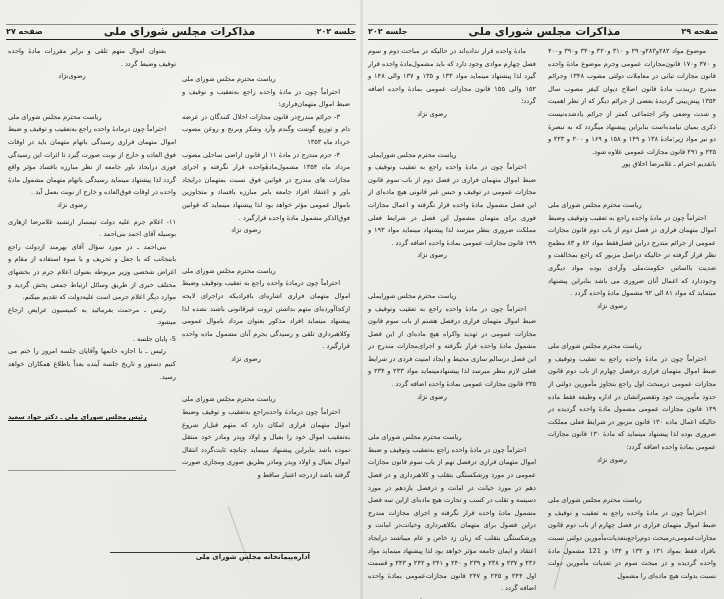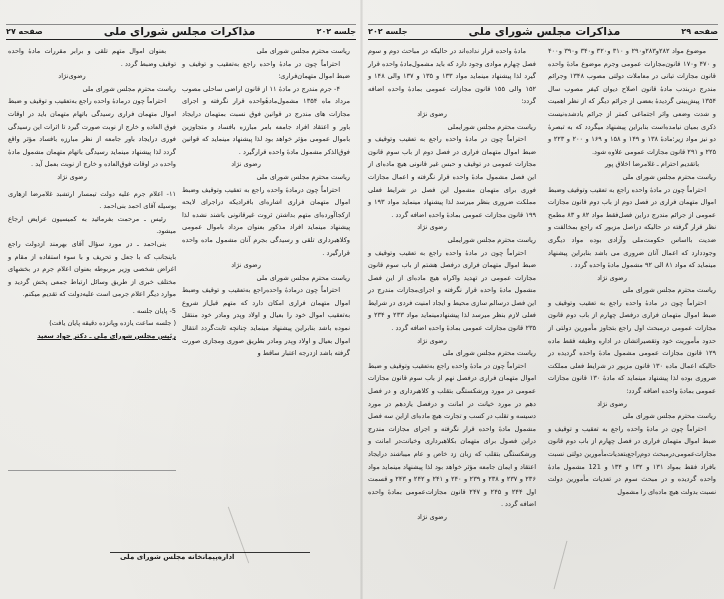--- a/index.html
+++ b/index.html
@@ -42,32 +42,32 @@
     position: absolute; top: 45px; width: 168px;
     direction: rtl; text-align: justify;
     font-size: 6.6px; line-height: 12.6px;
     font-family: "DejaVu Sans", sans-serif;
   }
   .page.left .col.c-right { left: 182px; }
   .page.left .col.c-left { left: 8px; }
   .page.right .col.c-right { left: 186px; }
   .page.right .col.c-left { left: 6px; }
   .col p { margin: 0; text-indent: 10px; }
-  .col .center { text-align: right; text-indent: 0; }
+  .col .center { text-align: left; text-indent: 0; margin-top: 28px; }
   .col .sig { text-align: center; text-indent: 0; padding-right: 40px; }
-  .col .sig-left { text-align: center; text-indent: 0; padding-left: 40px; }
+  .col .sig-left { text-align: right; text-indent: 0; padding-left: 40px; }
   .col .bold { font-weight: bold; text-indent: 0; text-decoration: underline; }
   .col .agenda { font-weight: normal; text-indent: 0; margin-top: 4px; }
   .footer-line {
     position: absolute; left: 110px; top: 552px; width: 200px;
     border-top: 1px solid #333;
   }
   .footer-text {
     position: absolute; left: 120px; top: 553px; width: 190px;
-    direction: rtl; text-align: left;
+    direction: rtl; text-align: right;
     font-size: 7px; font-weight: bold;
   }
   .end-rule {
     position: absolute; top: 470px; left: 8px; width: 168px; border-top: 1px solid #999;
   }
   .scan-mark {
     position: absolute; width: 1px; background: rgba(0,0,0,0.18);
   }
 </style>
 </head>
@@ -79,39 +79,40 @@
     <div class="page-header">
       <span>جلسه ۲۰۲</span>
       <span class="hdr-title">مذاکرات مجلس شورای ملی</span>
       <span>صفحه ۲۷</span>
     </div>
     <div class="header-rule"></div>
 
     <div class="col c-right">
         <p class="center">ریاست محترم مجلس شورای ملی</p>
         <p>احتراماً چون در مادهٔ واحده راجع به‌تعقیب و توقیف و ضبط اموال متهمان‌فراری:</p>
+        <p>۳- جرائم مندرج‌در قانون مجازات اخلال کنندگان در عرضه دام و توزیع گوشت وگندم وآرد وشکر وبرنج و روغن مصوب خرداد ماه ۱۳۵۳</p>
         <p>۴- جرم مندرج در مادهٔ ۱۱ از قانون اراضی ساحلی مصوب مرداد ماه ۱۳۵۴ مشمول‌مادهٔواحده قرار نگرفته و اجرای مجازات های مندرج در قوانین فوق نسبت بمتهمان درایجاد باور و اعتقاد افراد جامعه بامر مبارزه بافساد و متجاوزین باموال عمومی مؤثر خواهد بود لذا پیشنهاد مینماید که قوانین فوق‌الذکر مشمول مادهٔ واحده قرارگیرد .</p>
         <p class="sig">رضوی نژاد</p>
         <p class="center">ریاست محترم مجلس شورای ملی</p>
         <p>احتراماً چون درمادهٔ واحده راجع به تعقیب وتوقیف وضبط اموال متهمان فراری اشاره‌ای بافرادیکه دراجرای لایحه ازکجاآورده‌ای متهم بداشتن ثروت غیرقانونی باشند نشده لذا پیشنهاد مینماید افراد مذکور بعنوان مرداد باموال عمومی وکلاهبرداری تلقی و رسیدگی بجرم آنان مشمول ماده واحده قرارگیرد .</p>
         <p class="sig">رضوی نژاد</p>
         <p class="center">ریاست محترم مجلس شورای ملی</p>
         <p>احتراماً چون درمادهٔ واحده‌راجع به‌تعقیب و توقیف وضبط اموال متهمان فراری امکان دارد که متهم قبل‌از شروع به‌تعقیب اموال خود را بعیال و اولاد وپدر ومادر خود منتقل نموده باشد بنابراین پیشنهاد مینماید چنانچه ثابت‌گردد انتقال اموال بعیال و اولاد وپدر ومادر بطریق صوری ومجازی صورت گرفته باشد ازدرجه اعتبار ساقط و</p>
       </div>
     <div class="col c-left">
         <p>بعنوان اموال متهم تلقی و برابر مقررات مادهٔ واحده توقیف وضبط گردد .</p>
         <p class="sig">رضوی‌نژاد</p>
         <p class="center">ریاست محترم مجلس شورای ملی</p>
         <p>احتراماً چون درمادهٔ واحده راجع به‌تعقیب و توقیف و ضبط اموال متهمان فراری رسیدگی باتهام متهمان باید در اوقات فوق العاده و خارج از نوبت صورت گیرد تا اثرات این رسیدگی فوری درایجاد باور جامعه از نظر مبارزه بافساد مؤثر واقع گردد لذا پیشنهاد مینماید رسیدگی باتهام متهمان مشمول مادهٔ واحده در اوقات فوق‌العاده و خارج از نوبت بعمل آید .</p>
         <p class="sig">رضوی نژاد</p>
         <p class="agenda">۱۱- اعلام جرم علیه دولت تیمسار ارتشبد غلامرضا ازهاری بوسیله آقای احمد بنی‌احمد .</p>
+        <p>بنی‌احمد ـ در مورد سؤال آقای بهرمند ازدولت راجع باینجانب که با جعل و تحریف و با سوء استفاده از مقام و اغراض شخصی وزیر مربوطه بعنوان اعلام جرم در بخشهای مختلف خبری از طریق وسائل ارتباط جمعی پخش گردید و موارد دیگر اعلام جرمی است علیه‌دولت که تقدیم میکنم.</p>
         <p>رئیس ـ مرحمت بفرمائید به کمیسیون عرایض ارجاع میشود.</p>
-        <p>بنی‌احمد ـ در مورد سؤال آقای بهرمند ازدولت راجع باینجانب که با جعل و تحریف و با سوء استفاده از مقام و اغراض شخصی وزیر مربوطه بعنوان اعلام جرم در بخشهای مختلف خبری از طریق وسائل ارتباط جمعی پخش گردید و موارد دیگر اعلام جرمی است علیه‌دولت که تقدیم میکنم.</p>
         <p class="agenda">5- پایان جلسه .</p>
-        <p class="center">( جلسه ساعت یازده وپانزده دقیقه پایان یافت)</p>
+        <p>رئیس ـ با اجازه خانمها وآقایان جلسه امروز را ختم می کنیم دستور و تاریخ جلسه آینده بعداً باطلاع همکاران خواهد رسید.</p>
         <p class="center bold">رئیس مجلس شورای ملی ـ دکتر جواد سعید</p>
       </div>
 
     <div class="end-rule"></div>
 
     <div class="footer-line"></div>
     <div class="footer-text">اداره‌پیمانخانه مجلس شورای ملی</div>
   </div>
 
   <div class="fold"></div>

